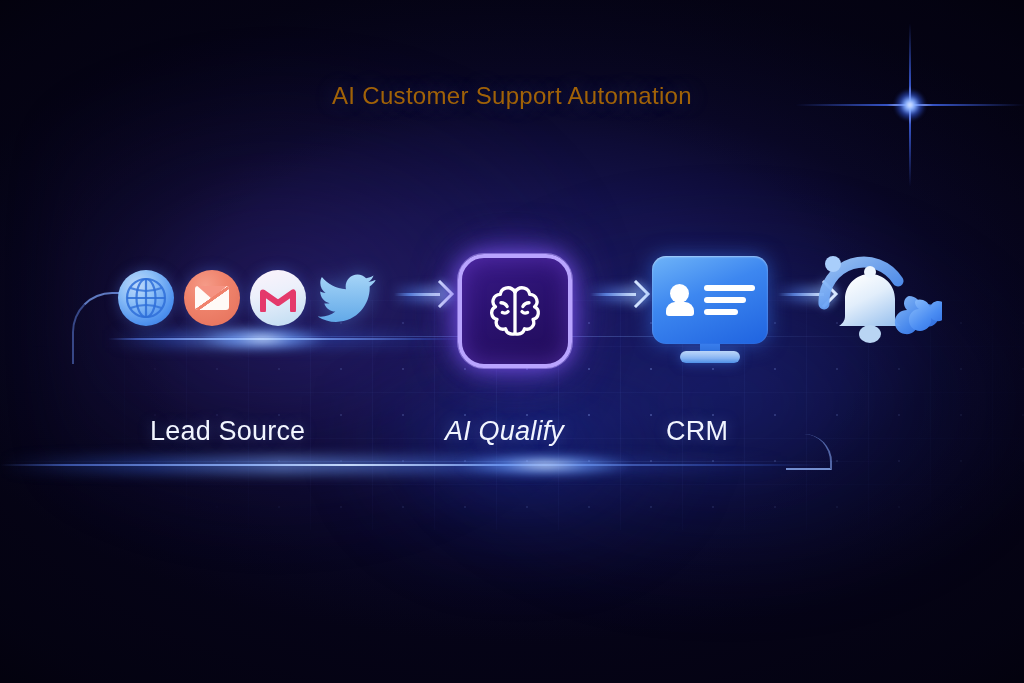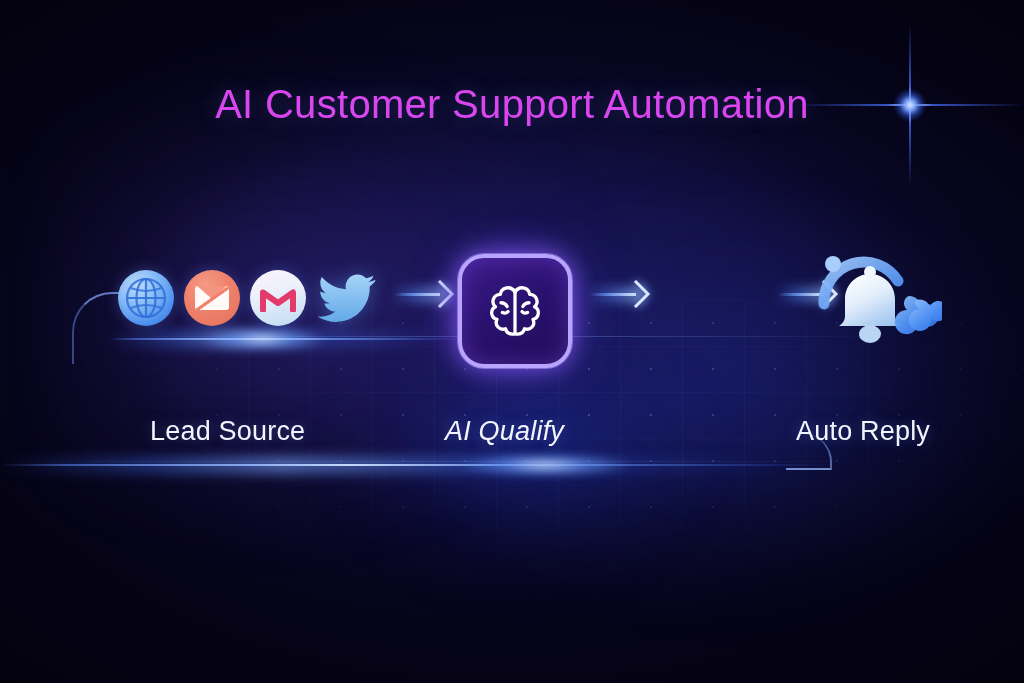--- a/index.html
+++ b/index.html
@@ -272,22 +272,22 @@
     font-weight: 400;
     letter-spacing: 0.2px;
     white-space: nowrap;
     text-shadow: 0 0 14px rgba(120,160,255,0.35);
   }
 
   
   #title {
     position: absolute; left: 0; right: 0; top: 82px;
     text-align: center;
-    color: #d946ef;
-    font-size: 40px;
+    color: #a16207;
+    font-size: 24px;
     font-weight: 400;
     letter-spacing: 0.3px;
     text-shadow: 0 0 22px rgba(130,165,255,0.30);
   }
 </style>
 </head>
 <body>
 
 <div id="stage">
 
@@ -391,20 +391,38 @@
       </div>
       <div class="stage-label" style="left:-13px; top:162px;">AI Qualify</div>
     </div>
 
     <div class="arrow" style="left:590px; top:44px;">
       <div class="tailglow"></div>
       <div class="tail"></div>
       <div class="head"></div>
     </div>
 
+    <div class="stage-node" style="left:646px; top:20px;">
+      <div class="crm-wrap">
+        <div class="crm-neck"></div>
+        <div class="crm-base"></div>
+        <div class="crm-screen">
+          <div class="crm-avatar">
+            <div class="head"></div>
+            <div class="body"></div>
+          </div>
+          <div class="crm-lines">
+            <i></i>
+            <i></i>
+            <i></i>
+          </div>
+        </div>
+      </div>
+      <div class="stage-label" style="left:20px; top:160px;">CRM</div>
+    </div>
 
     <div class="arrow" style="left:778px; top:44px;">
       <div class="tailglow"></div>
       <div class="tail"></div>
       <div class="head"></div>
     </div>
 
     <div class="stage-node" style="left:806px; top:12px;">
       <div class="bell-wrap">
         <svg width="136" height="112" viewBox="0 0 136 112">
@@ -434,17 +452,16 @@
           <ellipse cx="64" cy="86" rx="11" ry="9" fill="#b9d5f3"></ellipse>
 
           <circle cx="64" cy="24" r="6" fill="#eef6ff"></circle>
 
           <path d="M103 48 c7 0 12 5 12 12 c4-5 11-5 15 0 c5 6 3 15-4 18 c-6 2-11 0-14-4
                    c0 8-6 13-13 12 c-7-1-11-7-10-14 c1-6 6-10 12-10 c-4-4-4-10 0-13 c1-1 2-1 2-1z" fill="url(#sendg)" opacity="0.97"></path>
           <path d="M110 52 c6-2 12 1 14 7 c2-6 9-8 14-4 c5 4 5 12 0 16 c-4 3-9 3-13-1
                    c1 7-4 13-11 13 c-7 0-12-6-11-13 c1-5 5-9 10-9 c-4-3-5-7-3-9z" fill="url(#sendg)"></path>
         </svg>
       </div>
-      <div class="stage-label" style="left:-10px; top:168px;">Auto Reply</div>
     </div>
 
   </div>
 </div>
 
 </body></html>

